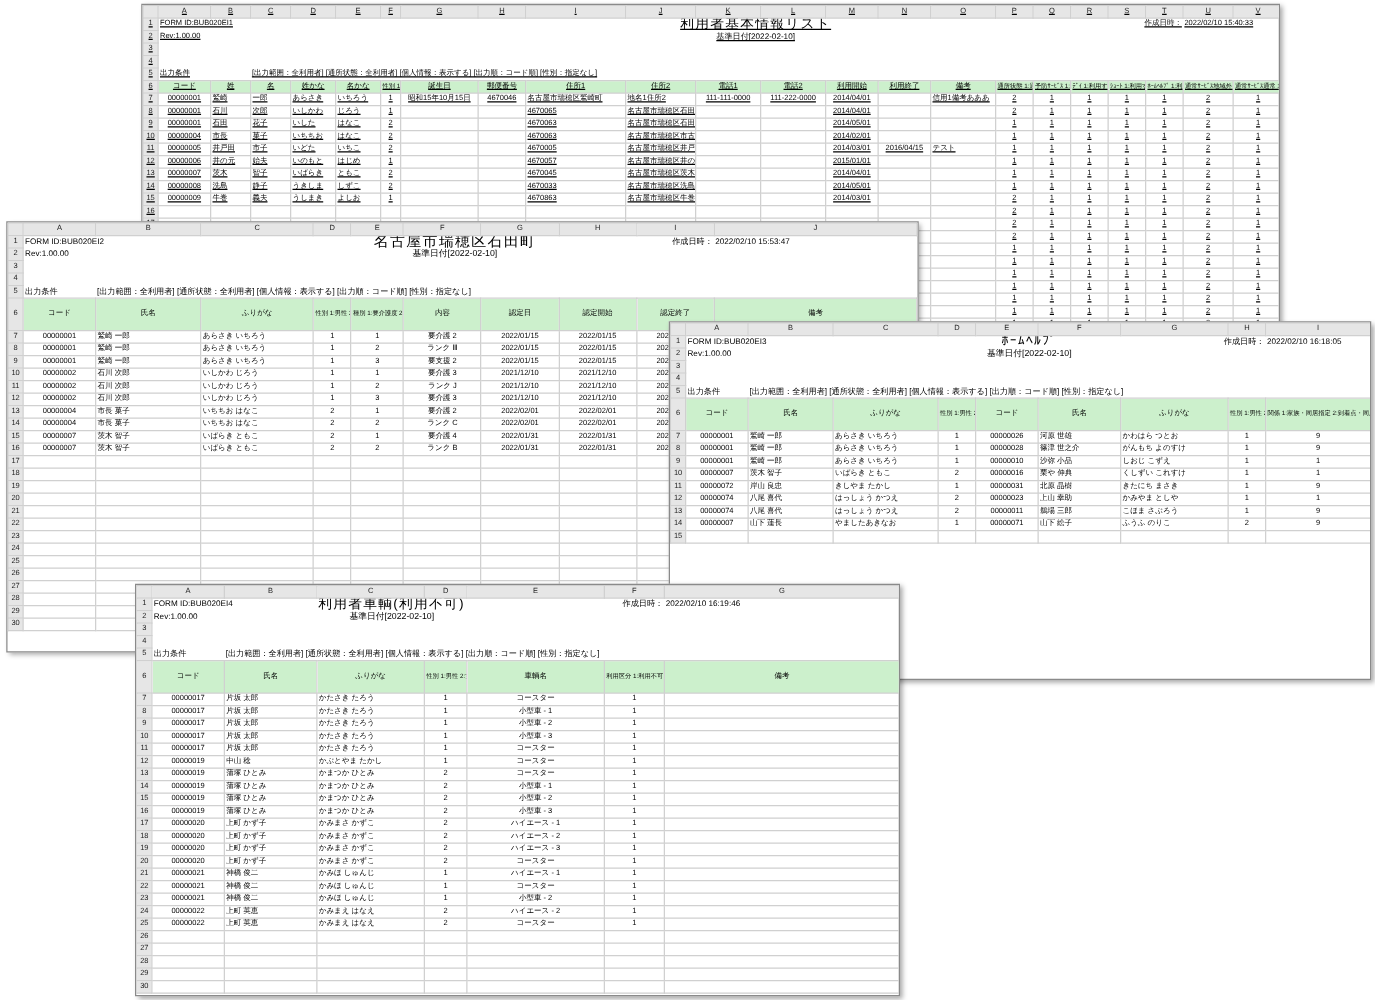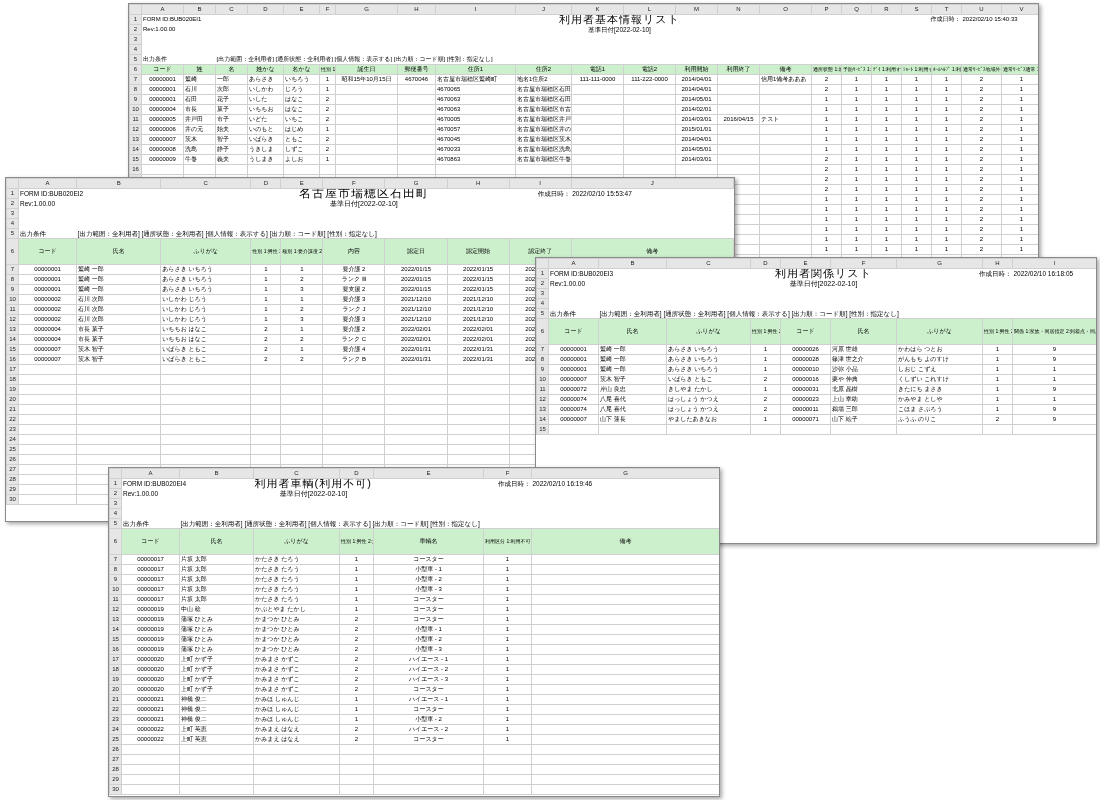--- a/index.html
+++ b/index.html
@@ -65,21 +65,21 @@
   }
   .nb { border: none !important; }
   .tiny { font-size: 5px; line-height: 7px; white-space: normal; }
   .hdrcell { background: #ccf0cc; text-align: center; }
 </style>
 </head>
 <body>
 
 <div class="canvas">
 
-  <div class="sheet" style="left:128px; top:3px; width:911px; height:261px;">
+  <div class="sheet" style="left:113px; top:3px; width:911px; height:261px;text-decoration:underline;">
     <table class="grid">
       <colgroup>
         <col style="width:12px">
           <col style="width:42px">
           <col style="width:32px">
           <col style="width:32px">
         <col style="width:36px">
           <col style="width:36px">
           <col style="width:16px">
           <col style="width:62px">
@@ -1092,21 +1092,21 @@
         <td>E</td>
         <td>F</td>
         <td>G</td>
         <td>H</td>
         <td>I</td>
       </tr>
       <tr>
         <td class="rowhdr">1</td>
         <td class="nb lft" colspan="2" style="font-size:6.5px">FORM ID:BUB020EI3</td>
         <td class="nb" colspan="1"></td>
-        <td class="nb title" colspan="3" style="font-size:11px">利用者関係リスト</td>
+        <td class="nb title" colspan="3" style="font-size:11px">ﾎｰﾑﾍﾙﾌﾟ</td>
         <td class="nb rgt" colspan="2" style="font-size:6.5px">作成日時：</td>
         <td class="nb lft" style="font-size:6.5px">2022/02/10 16:18:05</td>
       </tr>
       <tr>
         <td class="rowhdr">2</td>
         <td class="nb lft" colspan="2" style="font-size:6.5px">Rev:1.00.00</td>
         <td class="nb" colspan="1"></td>
         <td class="nb subtitle" colspan="3" style="font-size:7px">基準日付[2022-02-10]</td>
         <td class="nb" colspan="3"></td>
       </tr>

